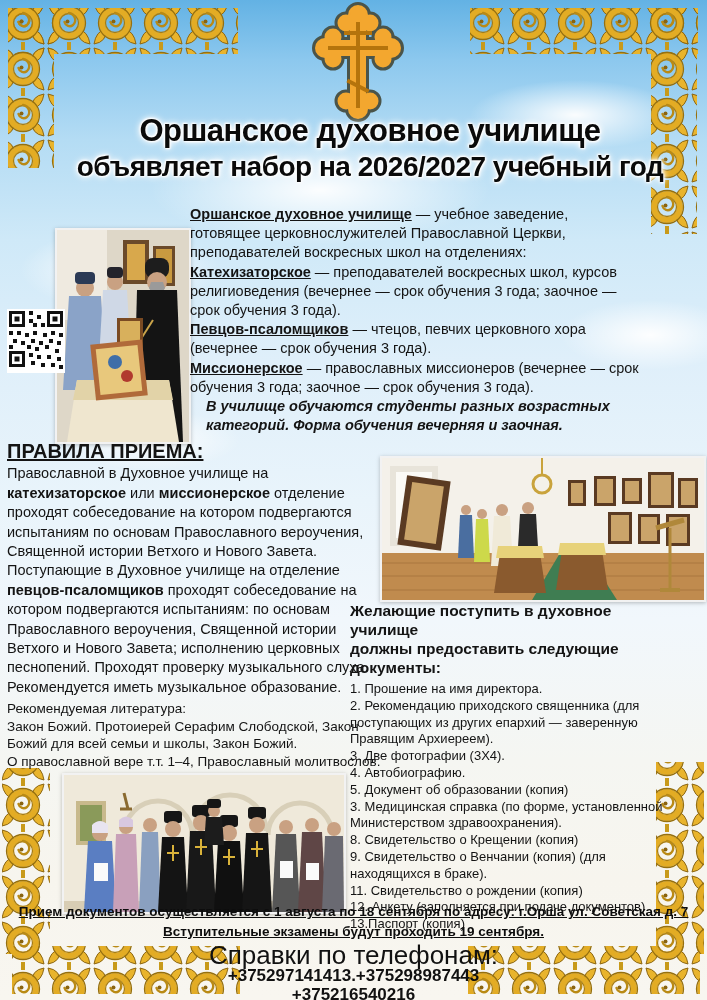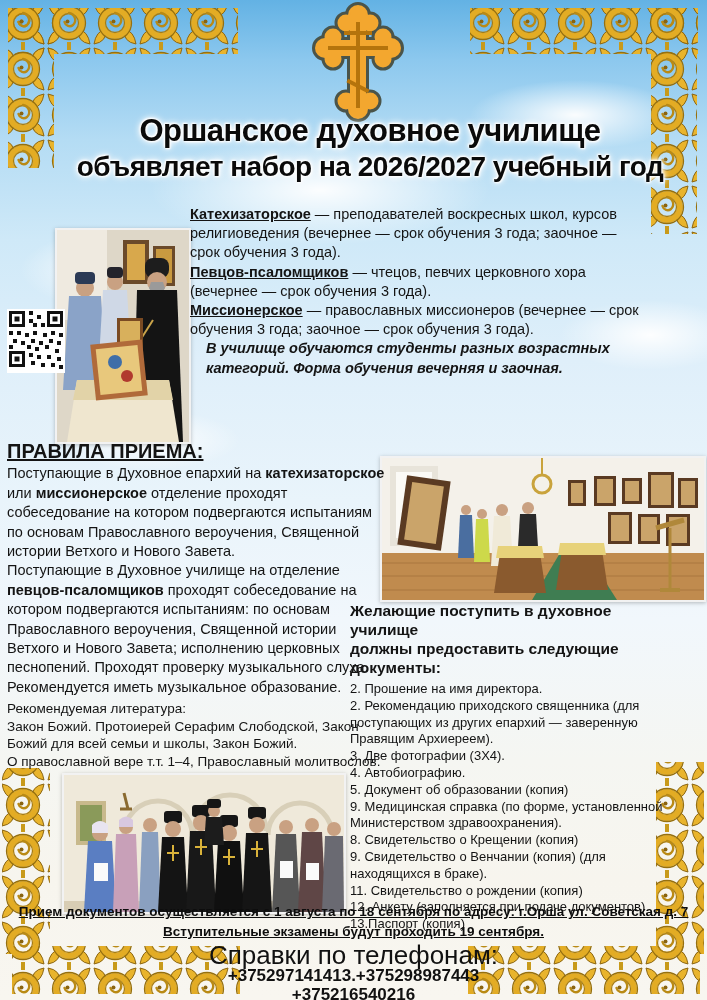--- a/index.html
+++ b/index.html
@@ -318,49 +318,50 @@
       <rect x="216" y="86" width="13" height="17" fill="#fafafa"></rect>
       <circle cx="248" cy="50" r="7" fill="#c9a182"></circle>
         <path d="M238 57 L258 57 L262 137 L234 137 Z" fill="#5f4646"></path>
       <rect x="242" y="88" width="13" height="17" fill="#fafafa"></rect>
       <circle cx="270" cy="54" r="7" fill="#c9a182"></circle>
         <path d="M261 61 L279 61 L280 137 L258 137 Z" fill="#6a6a72"></path>
     </svg>
   </div>
 
   <div class="about">
+    <p><span class="bu">Оршанское духовное училище</span><span> — учебное заведение, готовящее церковнослужителей Православной Церкви, преподавателей воскресных школ на отделениях:</span></p>
     <p><span class="bu">Катехизаторское</span><span> — преподавателей воскресных школ, курсов религиоведения (вечернее — срок обучения 3 года; заочное — срок обучения 3 года).</span></p>
     <p><span class="bu">Певцов-псаломщиков</span><span> — чтецов, певчих церковного хора (вечернее — срок обучения 3 года).</span></p>
     <p><span class="bu">Миссионерское</span><span> — православных миссионеров (вечернее — срок обучения 3 года; заочное — срок обучения 3 года).</span></p>
     <p class="bi">В училище обучаются студенты разных возрастных категорий. Форма обучения вечерняя и заочная.</p>
   </div>
 
   <div class="rules">
     <div class="rules-h">ПРАВИЛА ПРИЕМА:</div>
-    <p><span>Поступающие в Духовное епархий на </span><span class="b">катехизаторское</span><span> или </span><span class="b">миссионерское</span><span> отделение проходят собеседование на котором подвергаются испытаниям по основам Православного вероучения, Священной истории Ветхого и Нового Завета.</span></p>
+    <p><span>Православной в Духовное училище на </span><span class="b">катехизаторское</span><span> или </span><span class="b">миссионерское</span><span> отделение проходят собеседование на котором подвергаются испытаниям по основам Православного вероучения, Священной истории Ветхого и Нового Завета.</span></p>
     <p><span>Поступающие в Духовное училище на отделение </span><span class="b">певцов-псаломщиков</span><span>  проходят собеседование на котором подвергаются испытаниям: по основам Православного вероучения, Священной истории Ветхого и Нового Завета; исполнению церковных песнопений. Проходят проверку музыкального слуха. Рекомендуется иметь музыкальное образование.</span></p>
     <div class="lit">
       <div>Рекомендуемая литература:</div>
       <div>Закон Божий. Протоиерей Серафим Слободской, Закон Божий для всей семьи и школы, Закон Божий.</div>
       <div>О православной вере т.т. 1–4, Православный молитвослов.</div>
     </div>
   </div>
 
   <div class="docs">
     <p class="docs-h">
       <span>Желающие поступить в духовное училище</span><br>
       <span>должны предоставить следующие документы:</span>
     </p>
     <div class="doc-list">
-      <div class="doc-item">2. Прошение на имя директора.</div>
+      <div class="doc-item">1. Прошение на имя директора.</div>
       <div class="doc-item">2. Рекомендацию приходского священника (для поступающих из других епархий — заверенную Правящим Архиереем).</div>
       <div class="doc-item">3. Две фотографии (3Х4).</div>
       <div class="doc-item">4. Автобиографию.</div>
       <div class="doc-item">5. Документ об образовании (копия)</div>
-      <div class="doc-item">9. Медицинская справка (по форме, установленной Министерством здравоохранения).</div>
+      <div class="doc-item">3. Медицинская справка (по форме, установленной Министерством здравоохранения).</div>
       <div class="doc-item">8. Свидетельство о Крещении (копия)</div>
       <div class="doc-item">9. Свидетельство о Венчании (копия) (для находящихся в браке).</div>
       <div class="doc-item">11. Свидетельство о рождении (копия)</div>
       <div class="doc-item">12. Анкету (заполняется при подаче документов)</div>
       <div class="doc-item">13.Паспорт (копия)</div>
     </div>
   </div>
 
   <div class="footer">
     <div class="foot-line">Прием документов осуществляется с 1 августа по 18 сентября по адресу: г.Орша ул. Советская д. 7</div>

